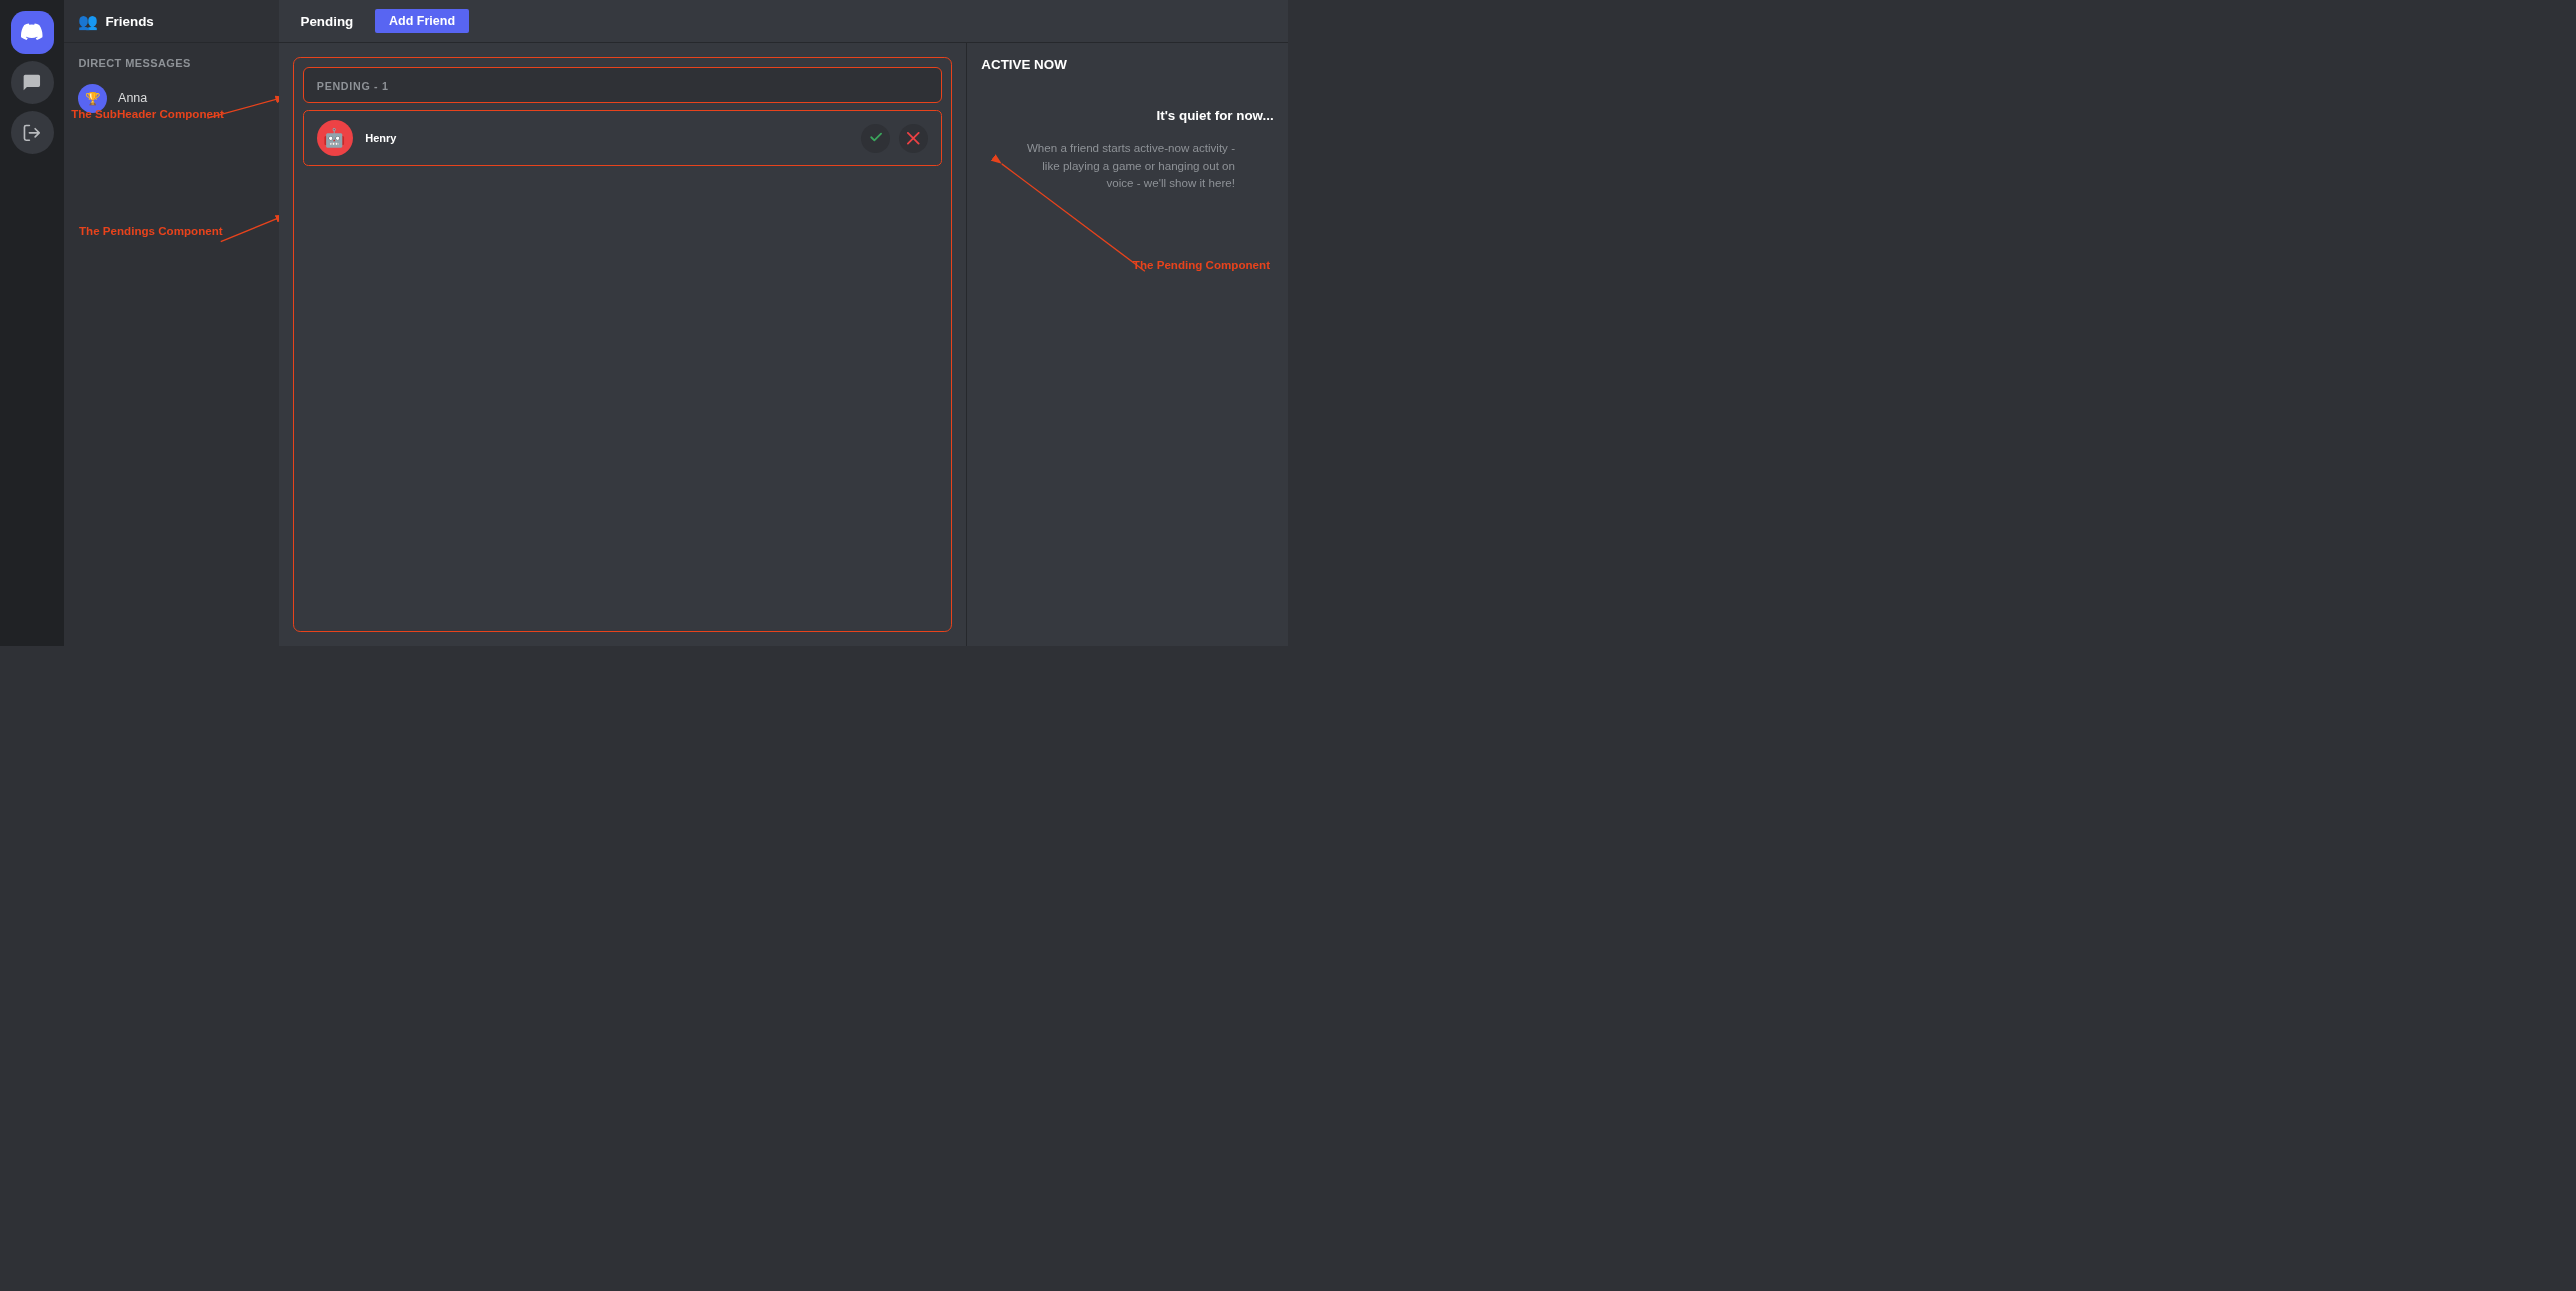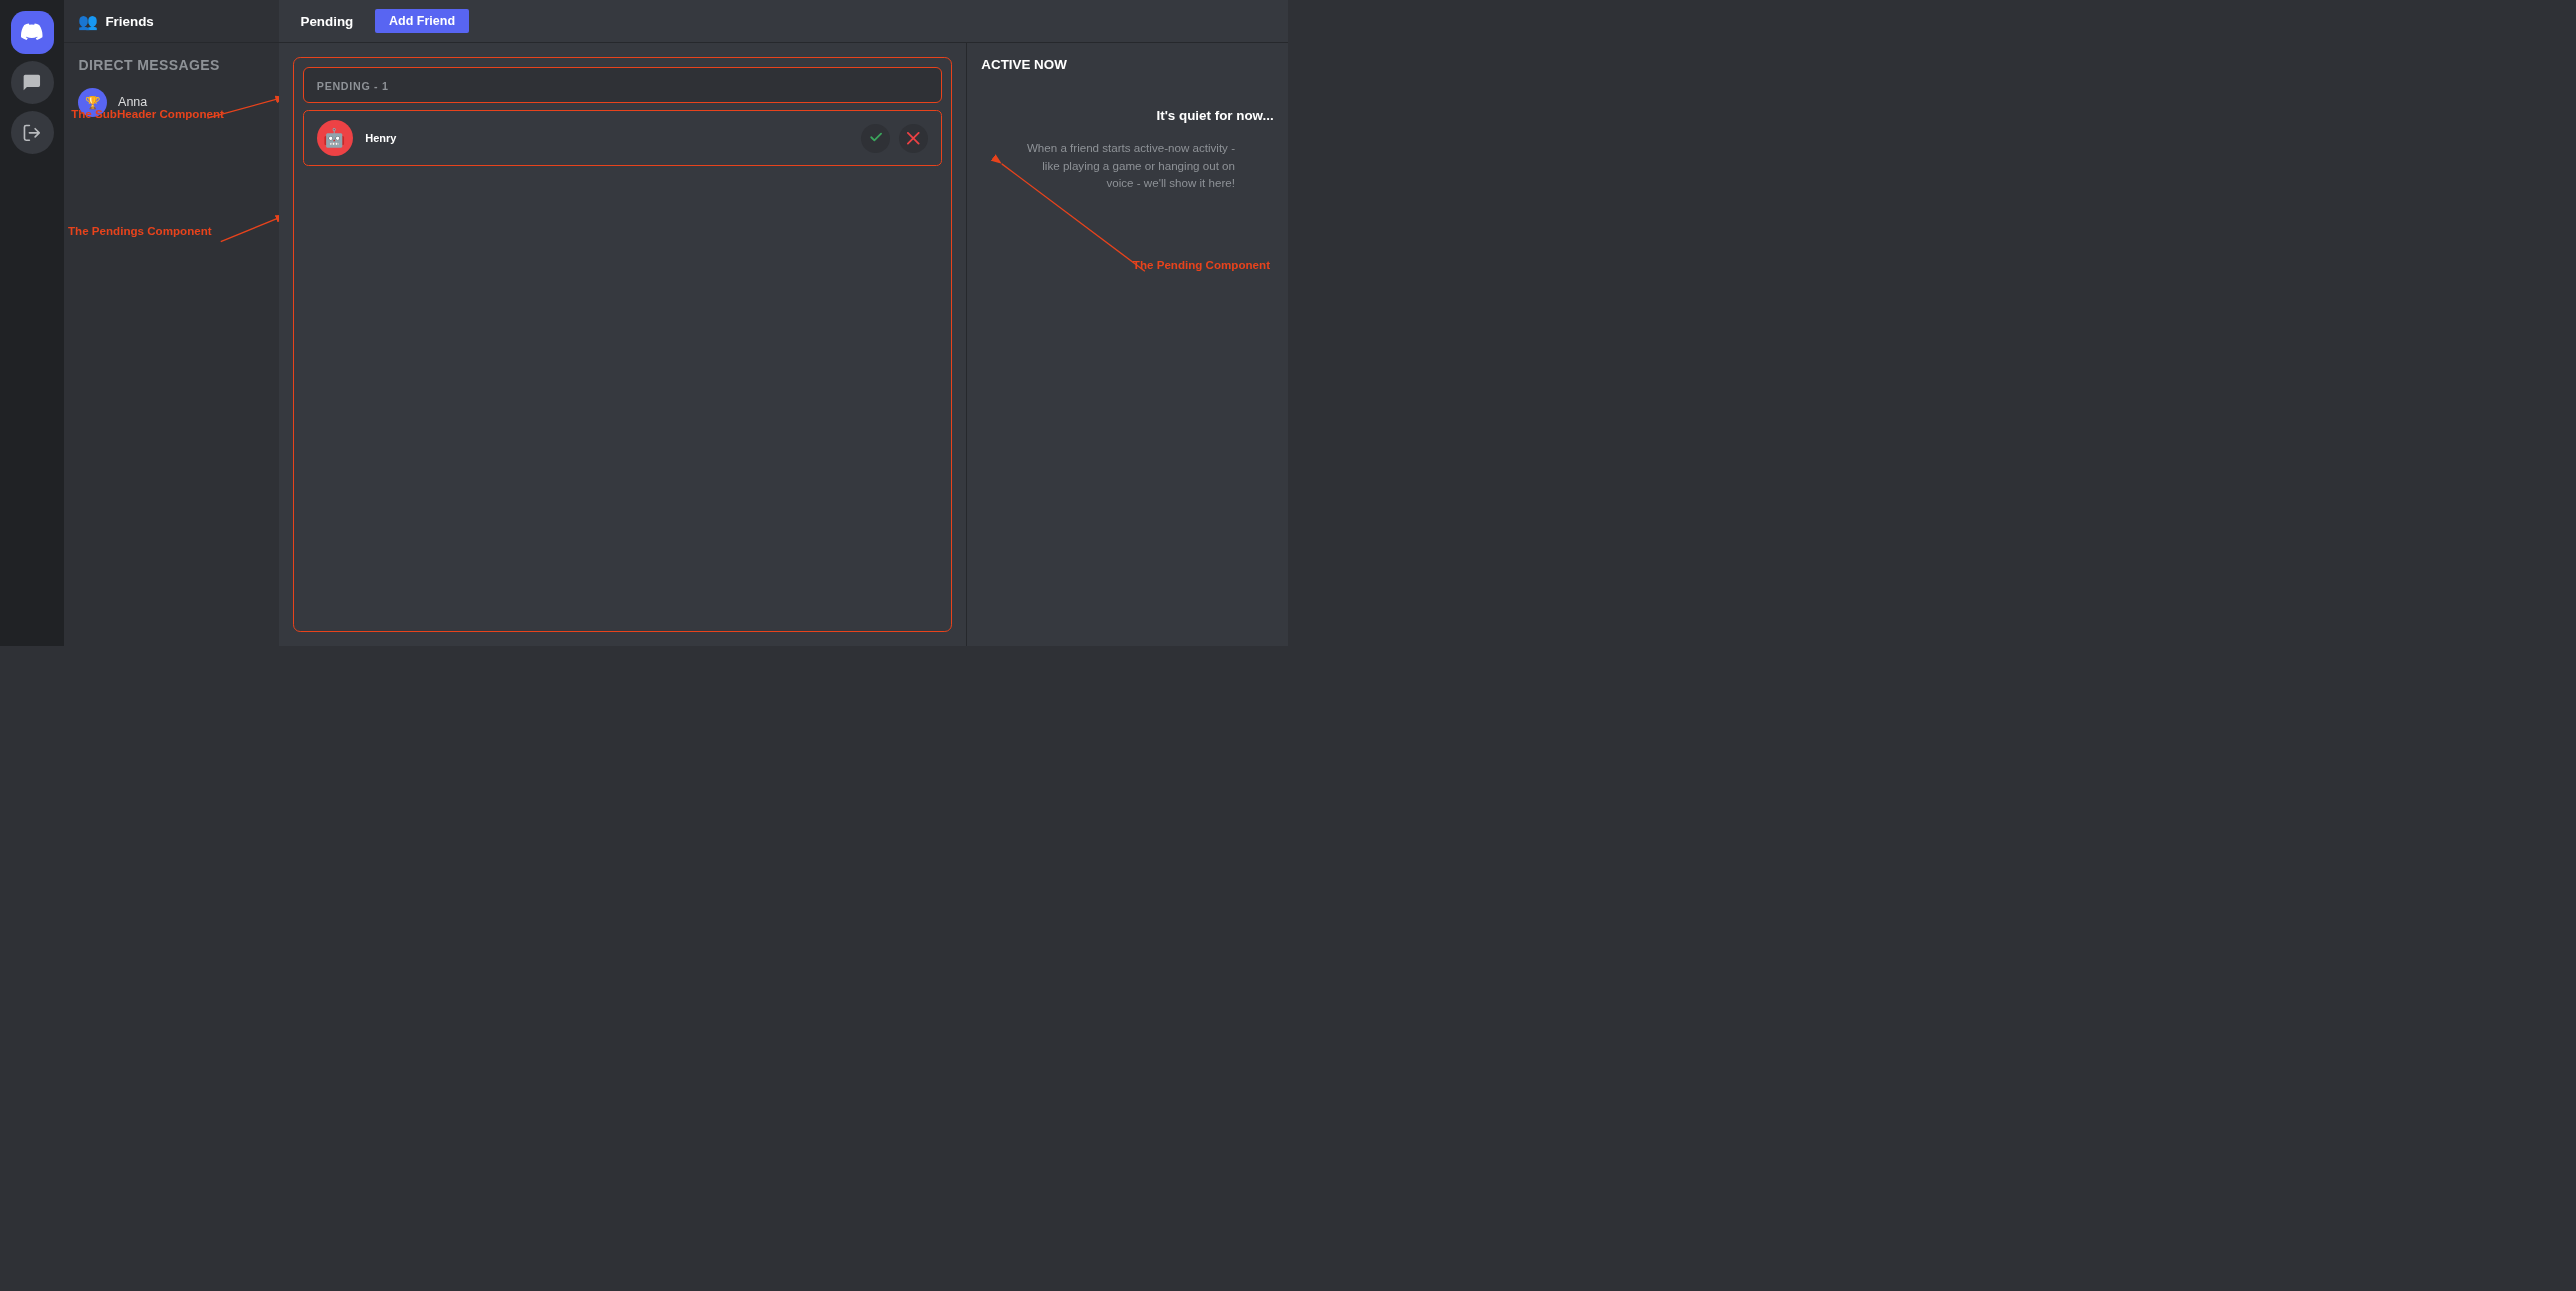--- a/index.html
+++ b/index.html
@@ -72,21 +72,21 @@
       font-weight: 600;
       font-size: 13.4px;
     }
 
     .dm-section {
       padding: 14.3px 7.2px 0 7.2px;
     }
 
     .dm-label {
       color: #8e9297;
-      font-size: 14px;
+      font-size: 11px;
       font-weight: 700;
       text-transform: uppercase;
       letter-spacing: 0.4px;
       padding: 0 7.2px;
       margin-bottom: 7.2px;
     }
 
     .dm-user {
       display: flex;
       align-items: center;
@@ -326,21 +326,21 @@
       <div class="dm-label">DIRECT MESSAGES</div>
       <div class="dm-user">
         <div class="dm-avatar">🏆</div>
         <span class="dm-username">Anna</span>
       </div>
     </div>
   </div>
 
   <div style="position: absolute; left: 7.2px; top: 107px; color: #e8431c; font-size: 11.6px; font-weight: 700; pointer-events: none;">The SubHeader Component</div>
 
-  <div style="position: absolute; left: 4px; top: 224px; color: #e8431c; font-size: 11.6px; font-weight: 700; pointer-events: none;">The Pendings Component</div>
+  <div style="position: absolute; left: 15px; top: 224px; color: #e8431c; font-size: 11.6px; font-weight: 700; pointer-events: none;">The Pendings Component</div>
 
   <svg style="position: absolute; top: 0; left: 0; width: 233px; height: 358px; pointer-events: none;" viewBox="0 0 260 400">
 
     <defs>
       <marker id="arrowhead1" markerWidth="8" markerHeight="6" refX="8" refY="3" orient="auto">
         <polygon points="0 0, 8 3, 0 6" fill="#e8431c"></polygon>
       </marker>
       <marker id="arrowhead2" markerWidth="8" markerHeight="6" refX="8" refY="3" orient="auto">
         <polygon points="0 0, 8 3, 0 6" fill="#e8431c"></polygon>
       </marker>

